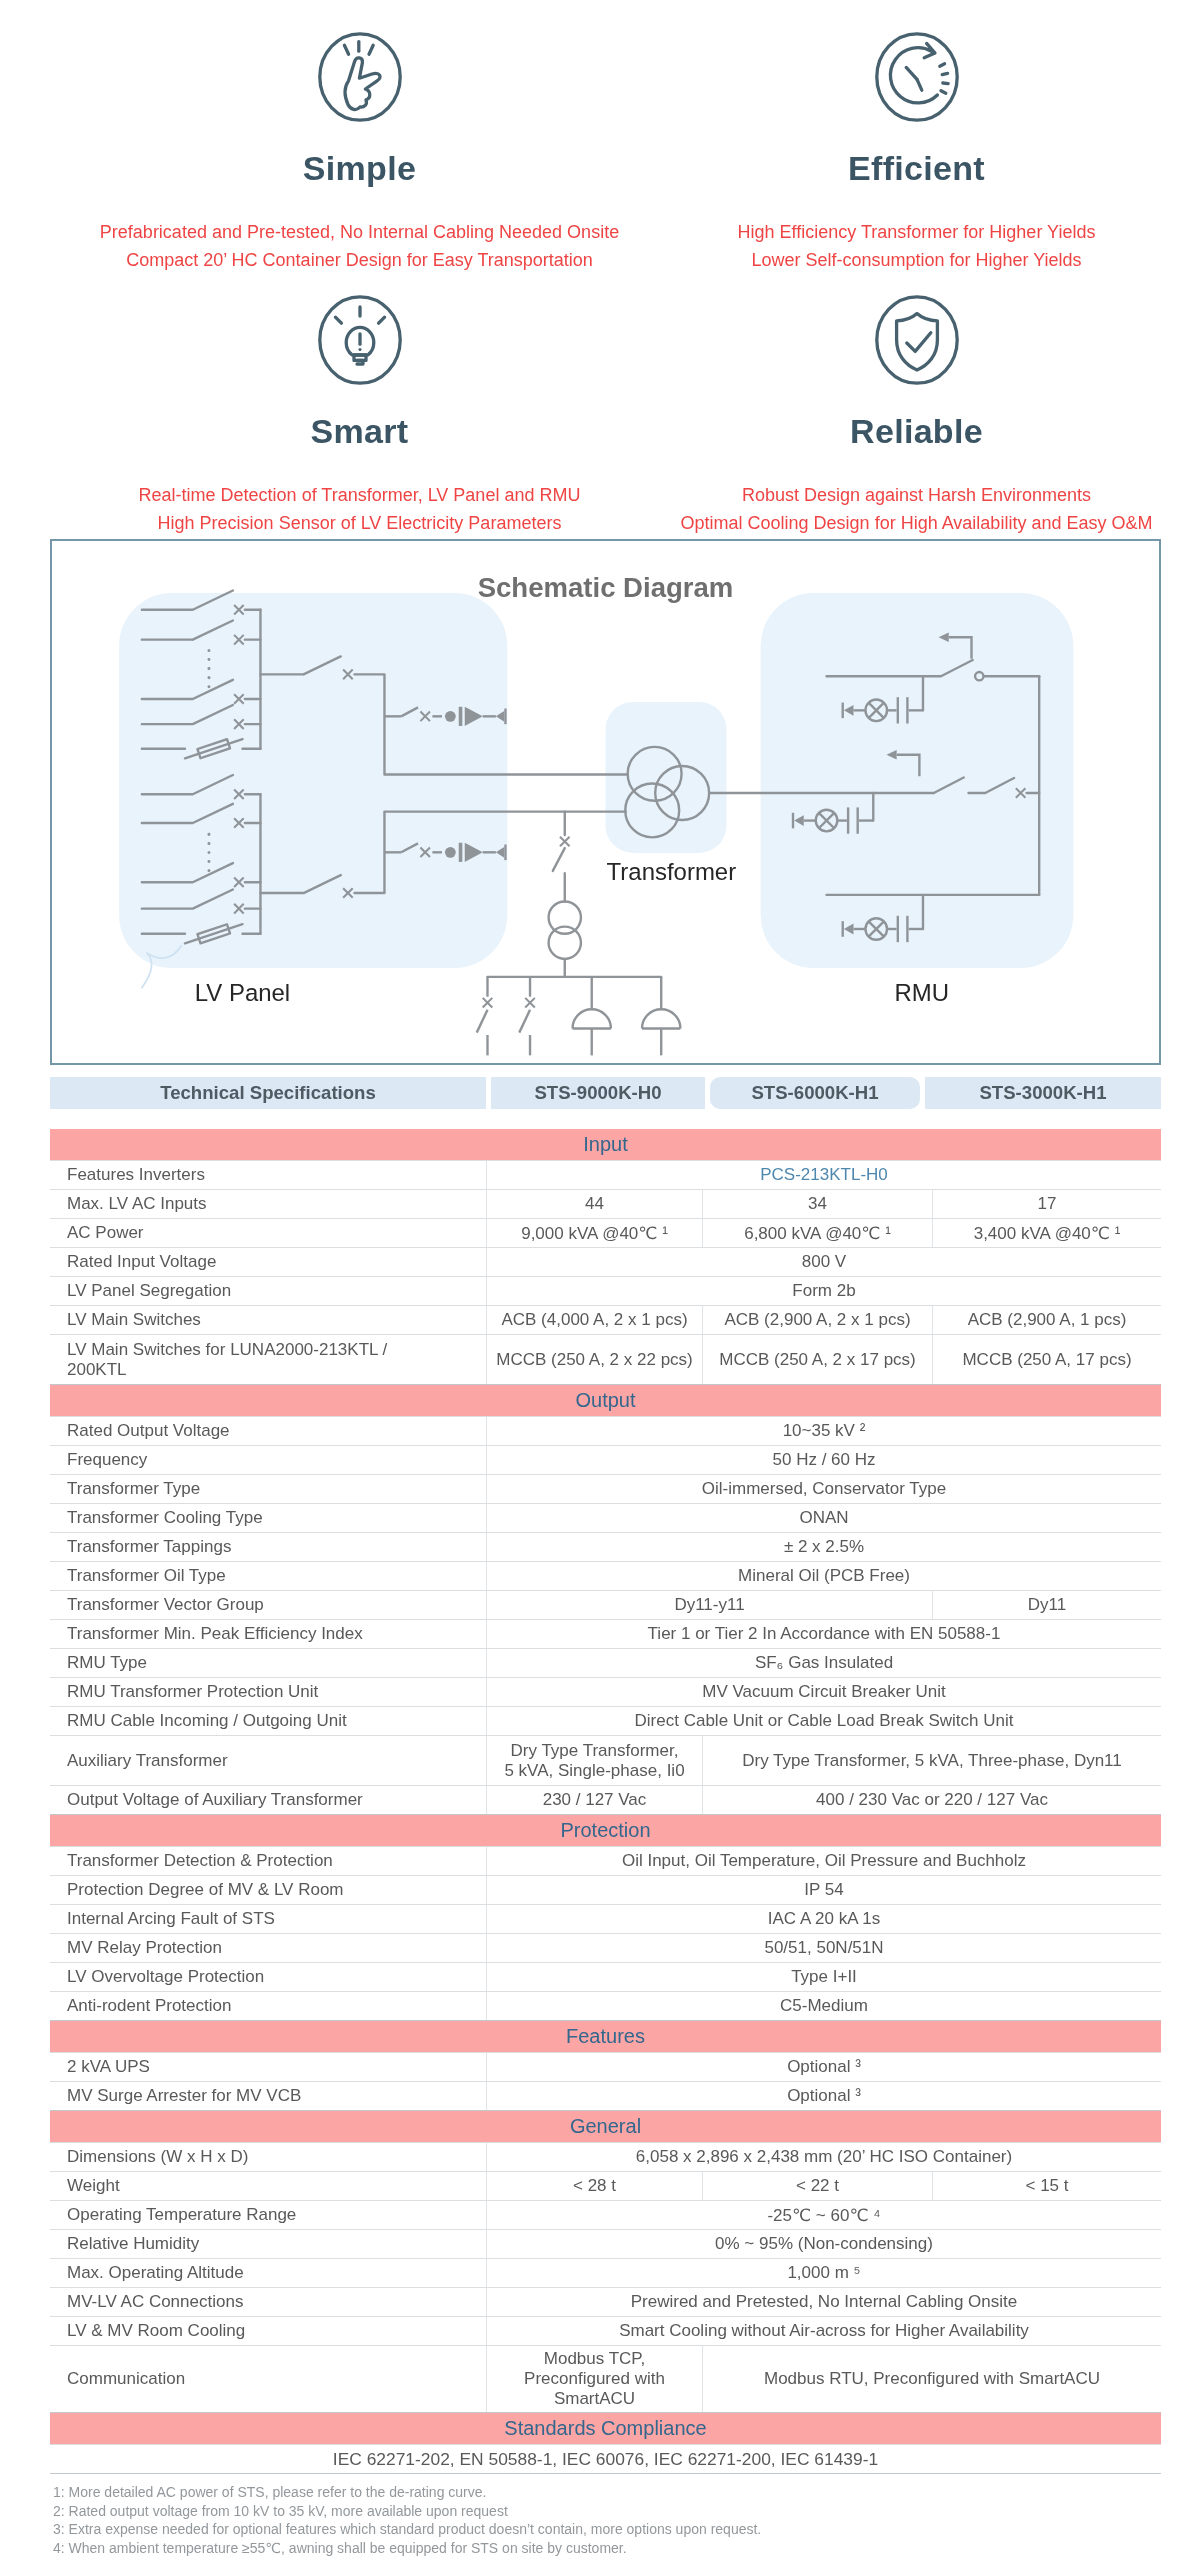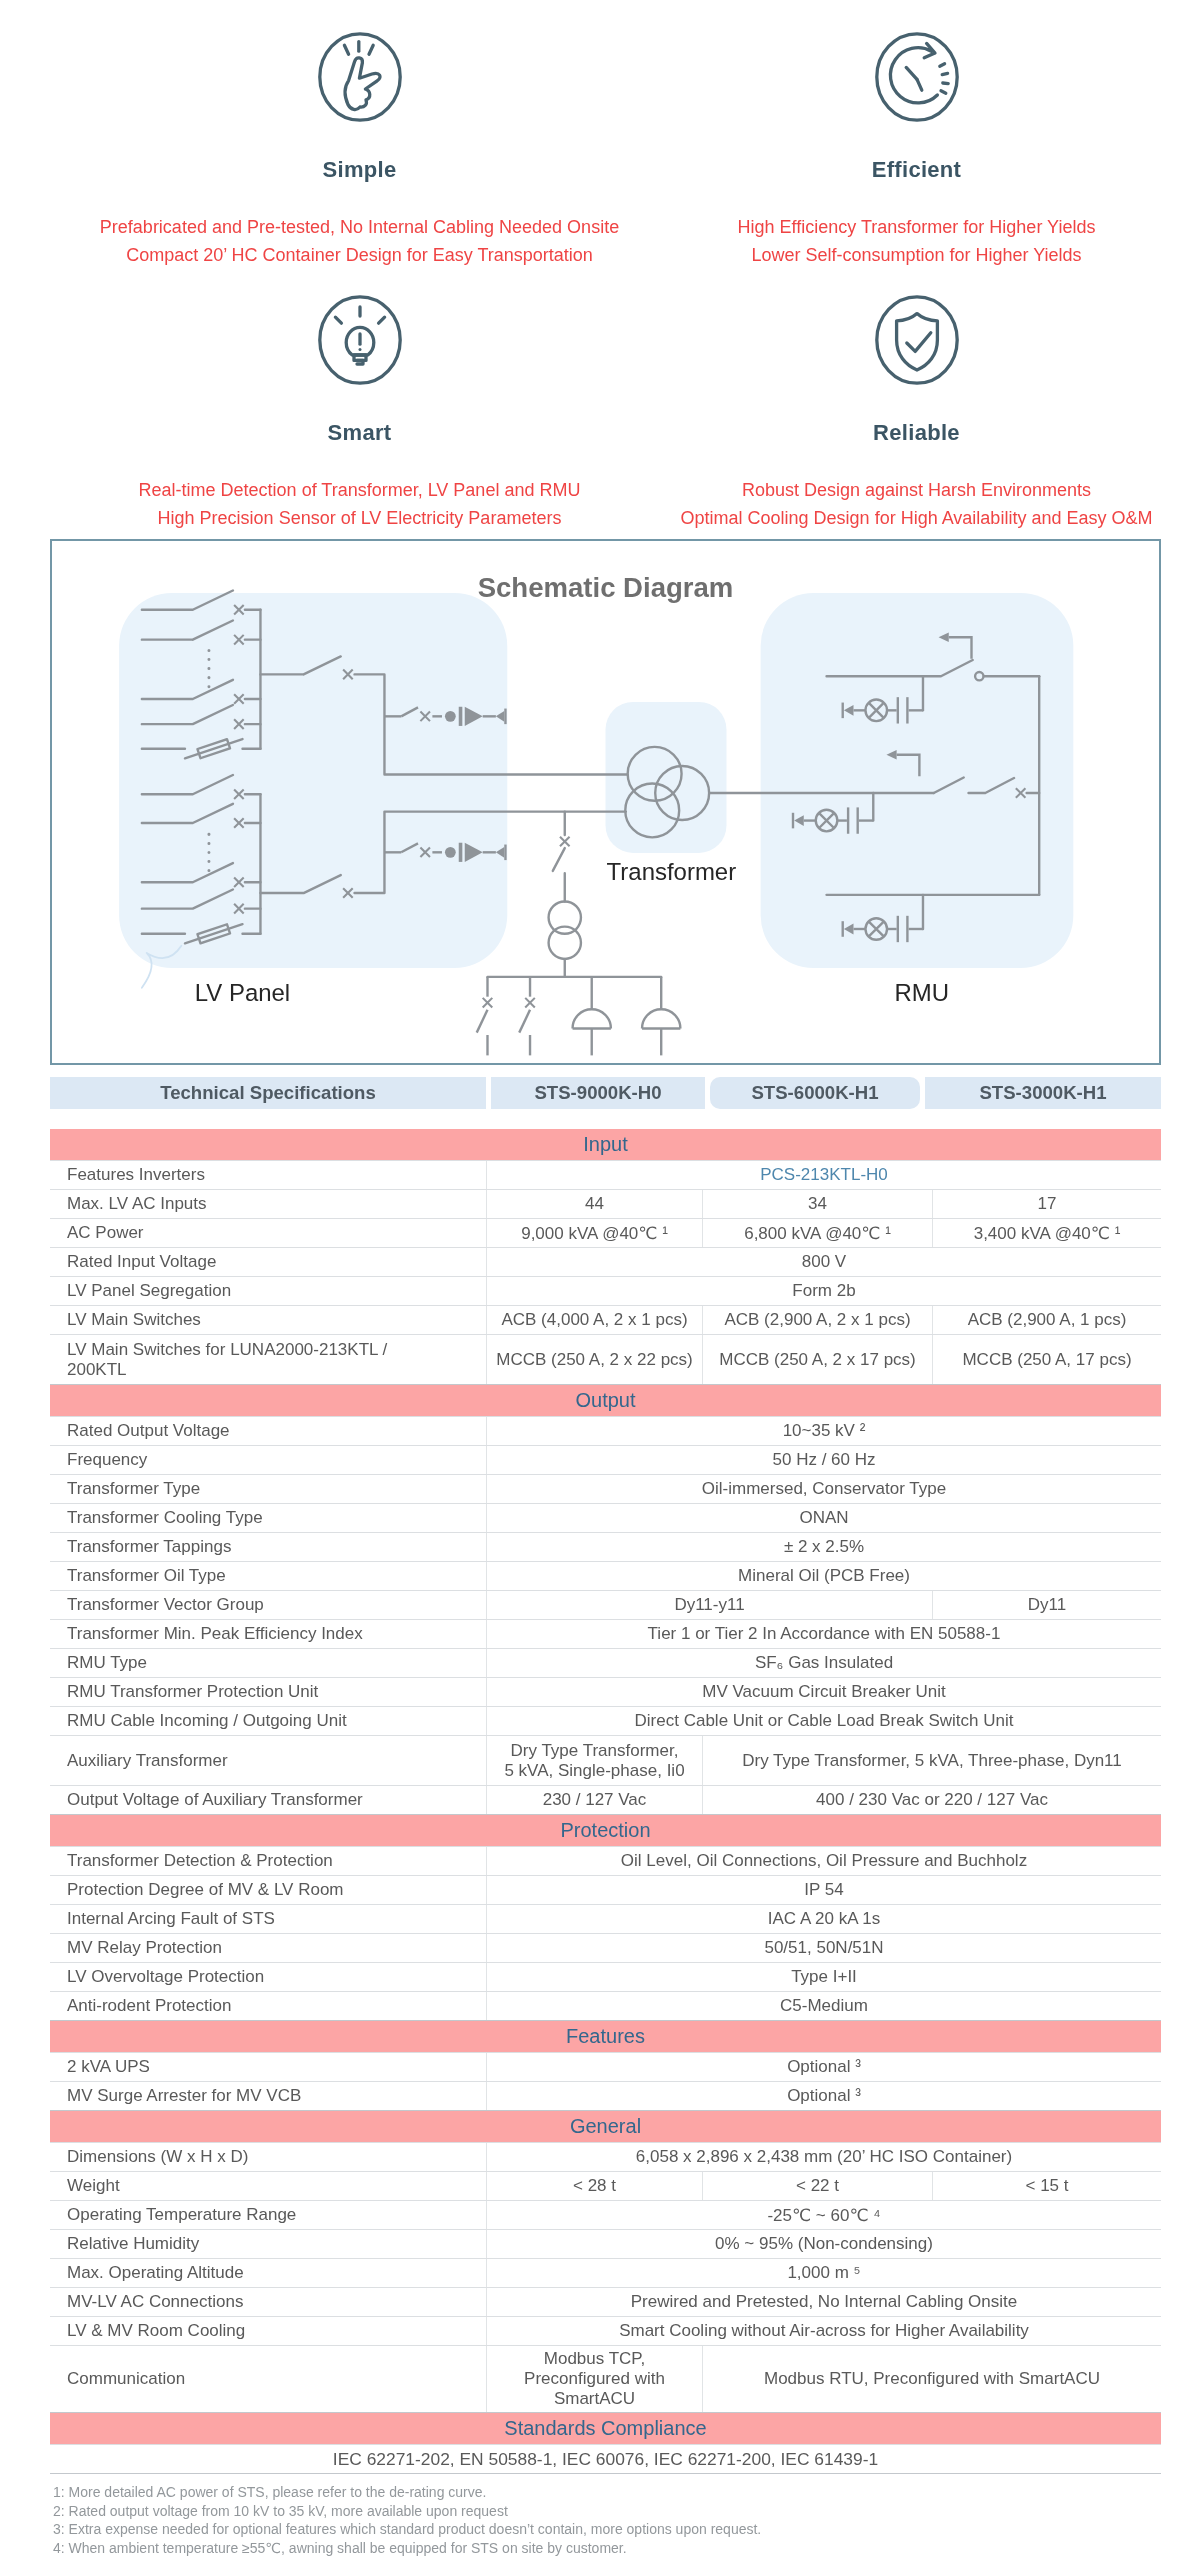--- a/index.html
+++ b/index.html
@@ -2,21 +2,21 @@
 <html style="font-size:9.6px"><head>
 <meta charset="utf-8">
 <style>
   html,body{margin:0;padding:0;background:#ffffff;}
   .page{position:relative;width:1198px;height:2576px;background:#ffffff;
         font-family:"Liberation Sans","DejaVu Sans",sans-serif;color:#595959;overflow:hidden;}
 
   
   .fcard{position:absolute;width:551px;text-align:center;}
   .fcard .ficon{width:96px;height:96px;margin:0 auto;}
-  .fcard .ftitle{margin-top:32px;font-size:22px;font-weight:700;color:#3b5564;letter-spacing:0.3px;}
+  .fcard .ftitle{margin-top:24px;font-size:34px;font-weight:700;color:#3b5564;letter-spacing:0.3px;}
   .fcard .fdesc{margin-top:30px;font-size:18px;line-height:28px;color:#ef4444;}
   #fcard-1{left:84px;top:29px;}
   #fcard-2{left:641px;top:29px;}
   #fcard-3{left:84px;top:292px;}
   #fcard-4{left:641px;top:292px;}
 
   
   .schematic{position:absolute;left:50px;top:539px;width:1111px;height:526px;
              border:2.4px solid #7397a7;box-sizing:border-box;background:#fff;}
   .schematic svg{display:block;width:100%;height:100%;}
@@ -380,21 +380,21 @@
           <div class="cell v23">Dry Type Transformer, 5 kVA, Three-phase, Dyn11</div>
         </div>
         <div class="trow last">
           <div class="cell label">Output Voltage of Auxiliary Transformer</div>
           <div class="cell v1">230 / 127 Vac</div>
           <div class="cell v23">400 / 230 Vac or 220 / 127 Vac</div>
         </div>
         <div class="sec">Protection</div>
         <div class="trow">
           <div class="cell label">Transformer Detection &amp; Protection</div>
-          <div class="cell vspan">Oil Level, Oil Connections, Oil Pressure and Buchholz</div>
+          <div class="cell vspan">Oil Input, Oil Temperature, Oil Pressure and Buchholz</div>
         </div>
         <div class="trow">
           <div class="cell label">Protection Degree of MV &amp; LV Room</div>
           <div class="cell vspan">IP 54</div>
         </div>
         <div class="trow">
           <div class="cell label">Internal Arcing Fault of STS</div>
           <div class="cell vspan">IAC A 20 kA 1s</div>
         </div>
         <div class="trow">

